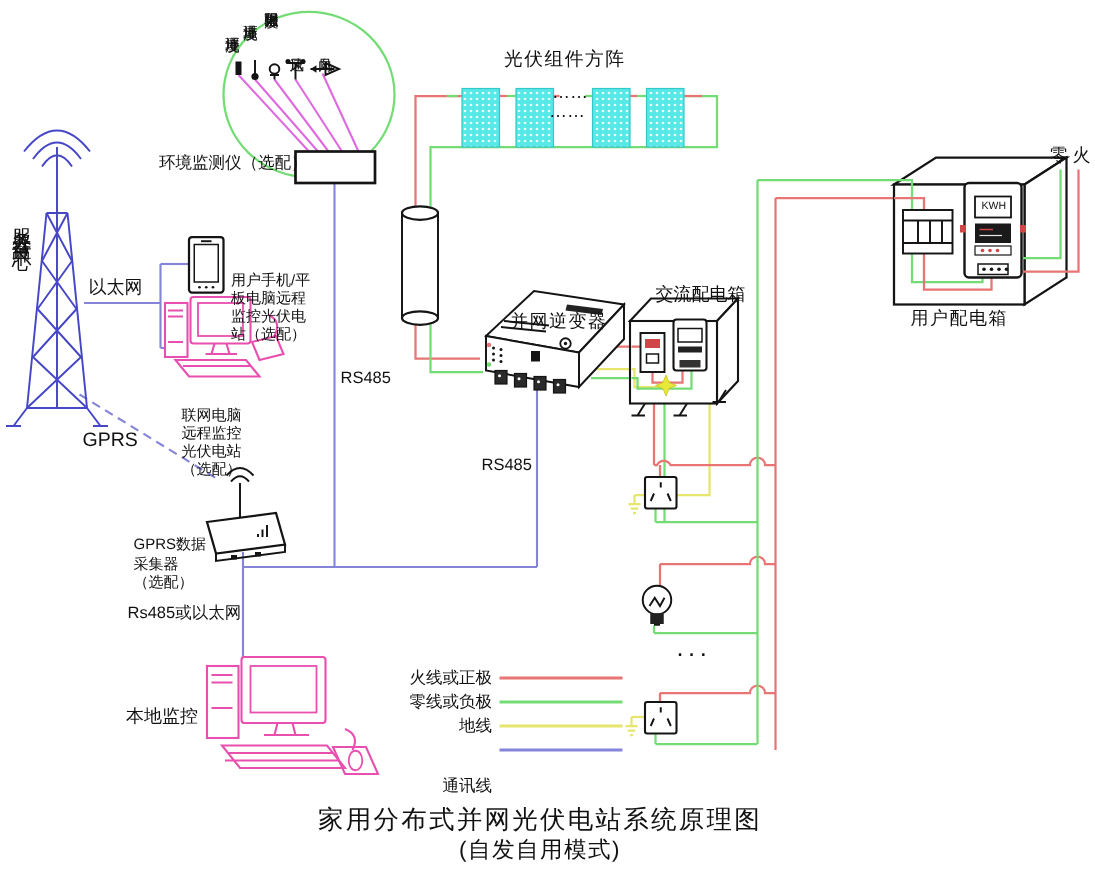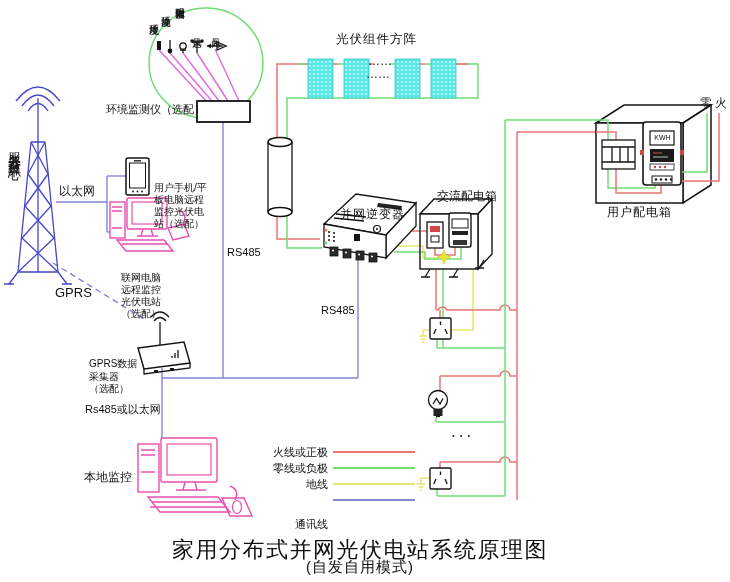--- a/index.html
+++ b/index.html
@@ -344,16 +344,16 @@
   <span class="lbl" style="left:272px;top:446px;width:56px;text-align:right;font-size:11px;">火线或正极</span>
   <i class="lline" style="left: 333px; top: 451px; background: rgb(232, 116, 116);"></i>
   <span class="lbl" style="left:272px;top:462px;width:56px;text-align:right;font-size:11px;">零线或负极</span>
   <i class="lline" style="left: 333px; top: 467px; background: rgb(116, 220, 116);"></i>
   <span class="lbl" style="left:272px;top:478px;width:56px;text-align:right;font-size:11px;">地线</span>
   <i class="lline" style="left: 333px; top: 483px; background: rgb(230, 230, 110);"></i>
   <span class="lbl" style="left:272px;top:518px;width:56px;text-align:right;font-size:11px;">通讯线</span>
   <i class="lline" style="left: 333px; top: 499px; background: rgb(132, 132, 216);"></i>
 </div>
 
-<span class="lbl" style="left:165px;top:537px;width:390px;text-align:center;font-size:22px;letter-spacing:1.5px;">家用分布式并网光伏电站系统原理图</span>
+<span class="lbl" style="left:165px;top:537px;width:390px;text-align:center;font-size:17px;letter-spacing:1.5px;">家用分布式并网光伏电站系统原理图</span>
 <span class="lbl" style="left:165px;top:558px;width:390px;text-align:center;font-size:15px;letter-spacing:1px;">(自发自用模式)</span>
 
 </div>
 
 </body></html>

